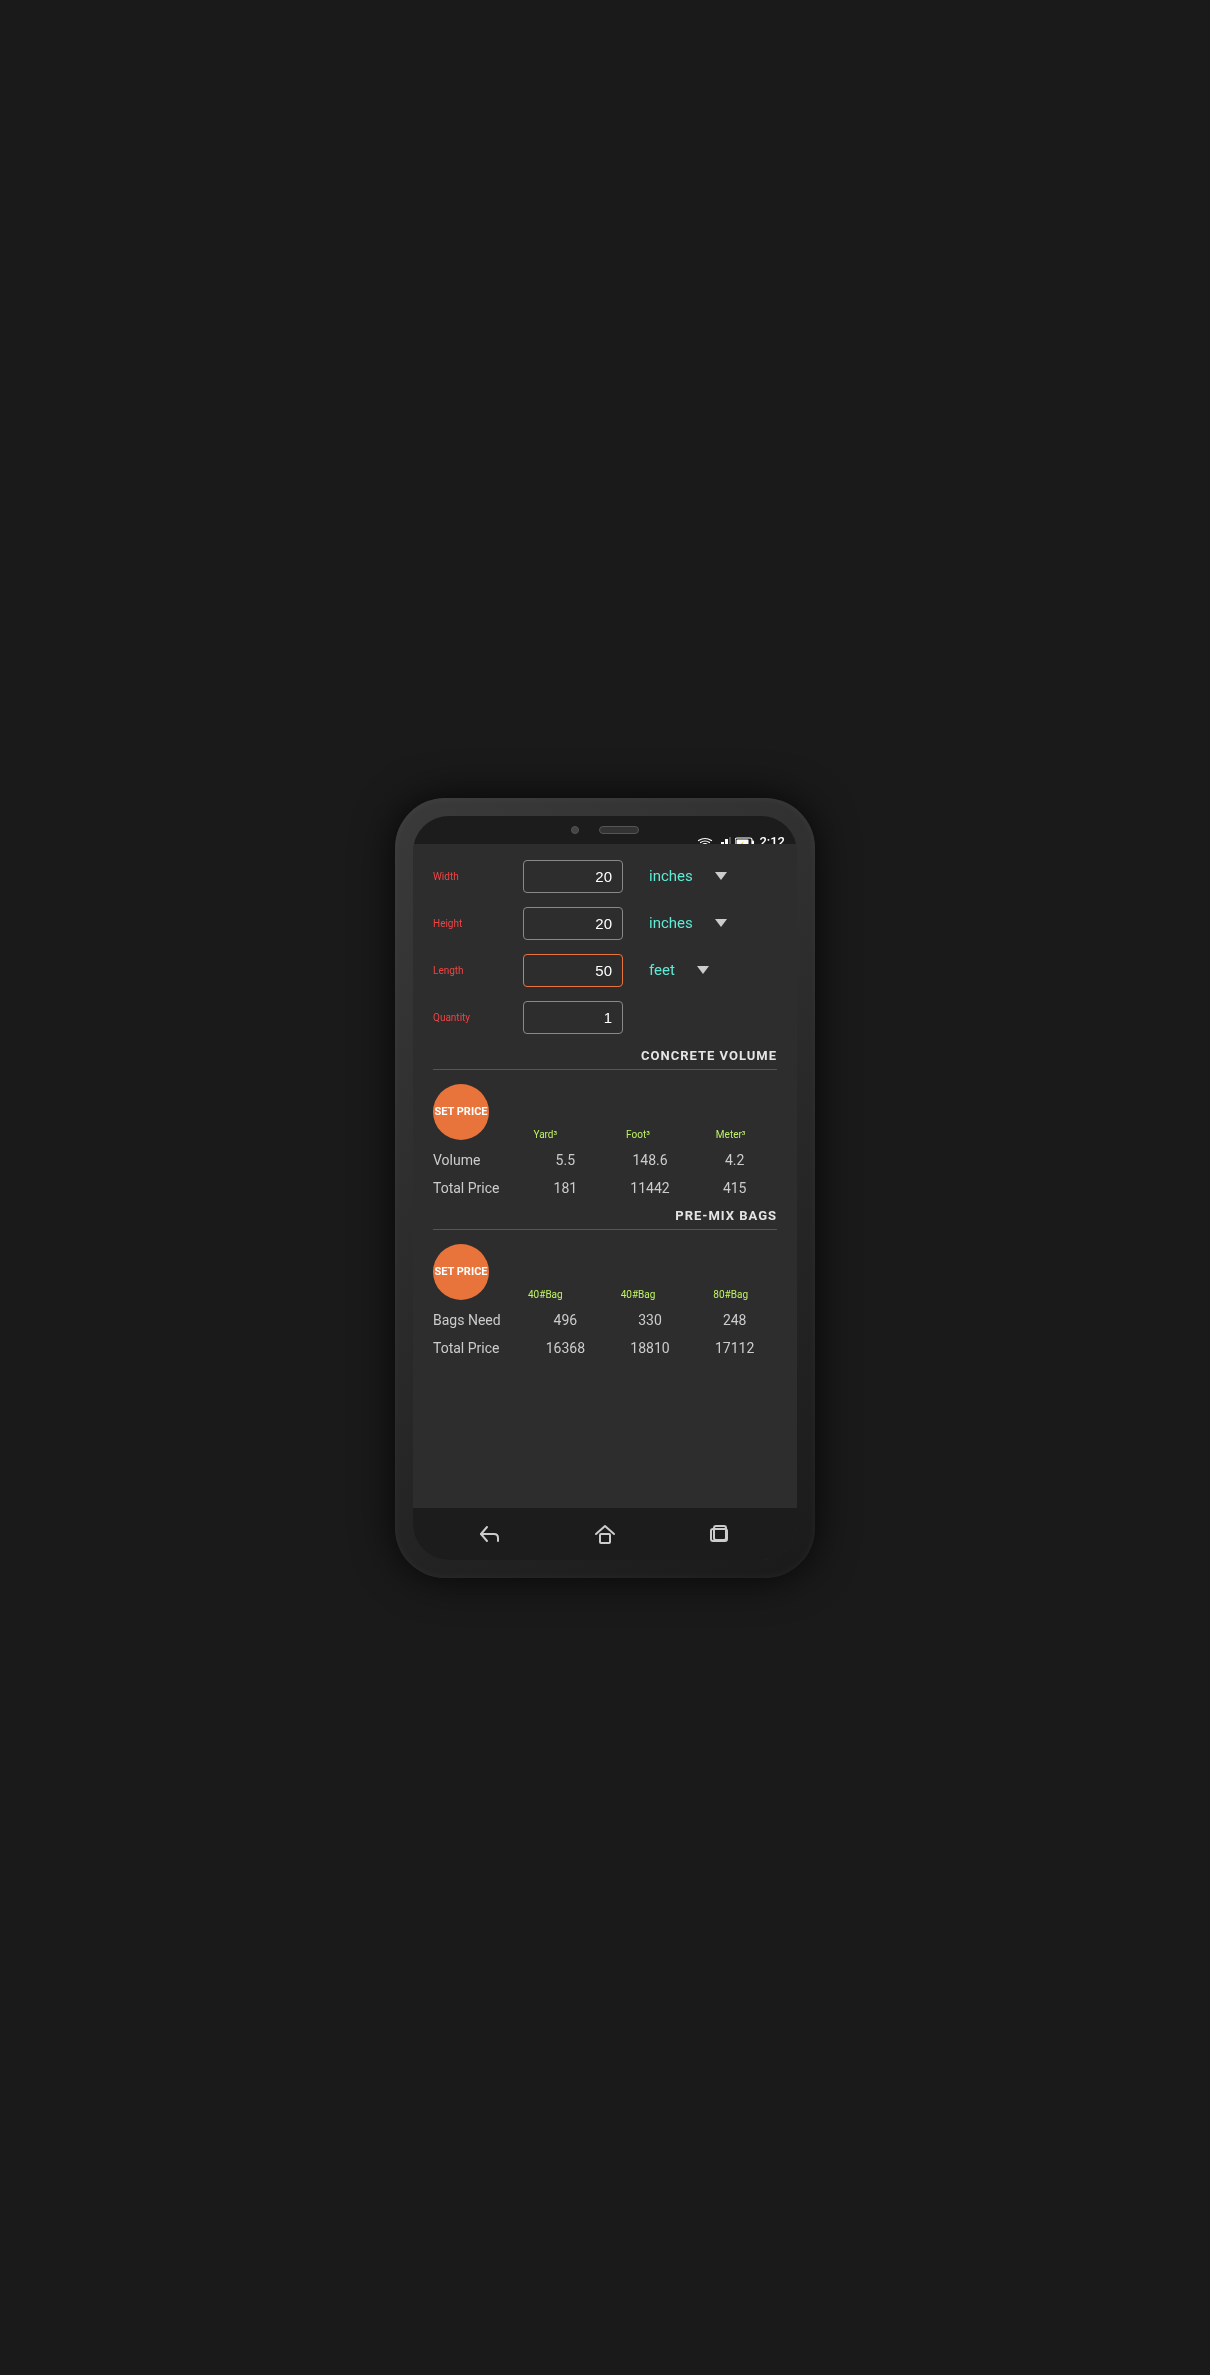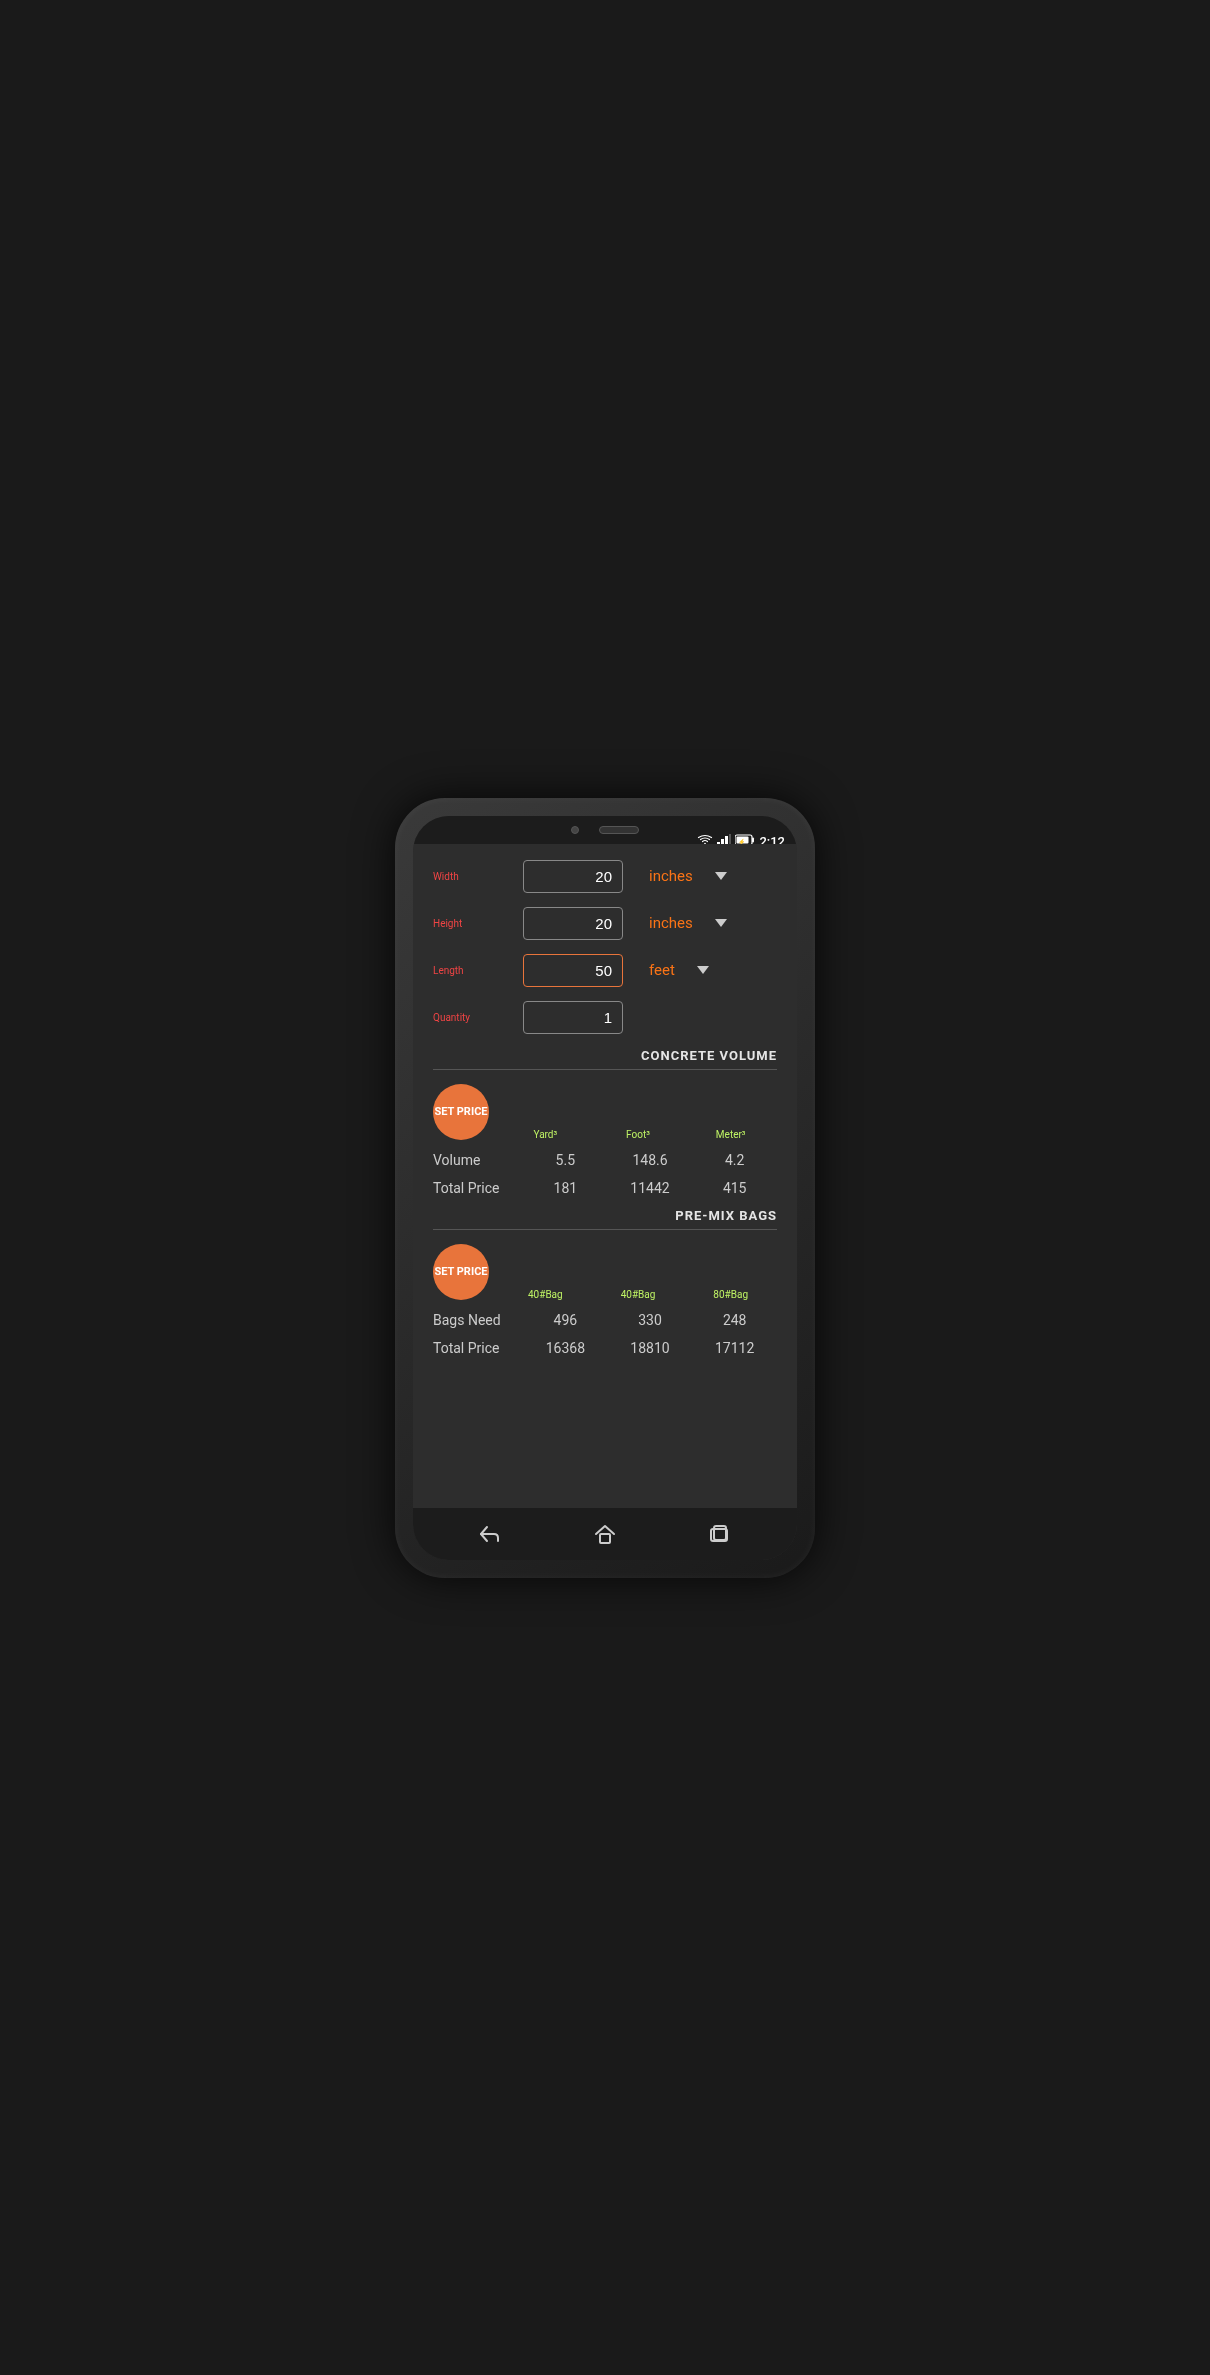--- a/index.html
+++ b/index.html
@@ -34,21 +34,21 @@
       background: #1c1c1c;
       display: flex;
       justify-content: flex-end;
       align-items: center;
       padding: 4px 12px;
       height: 28px;
       gap: 6px;
     }
     .status-icons {
       display: flex;
-      align-items: flex-start;
+      align-items: flex-end;
       gap: 4px;
       margin-top: 24px;
     }
     .status-time {
       color: #fff;
       font-size: 13px;
       font-weight: 500;
     }
     
     .top-bar {
@@ -135,21 +135,21 @@
       text-align: right;
       outline: none;
     }
     .input-field.active {
       border-color: #e8743b;
     }
     .unit-selector {
       display: flex;
       align-items: center;
       gap: 22px;
-      color: #f97316;
+      color: #5eead4;
       font-size: 15px;
       cursor: pointer;
       margin-left: 16px;
     }
     .dropdown-arrow {
       width: 0;
       height: 0;
       border-left: 6px solid transparent;
       border-right: 6px solid transparent;
       border-top: 8px solid #ccc;

